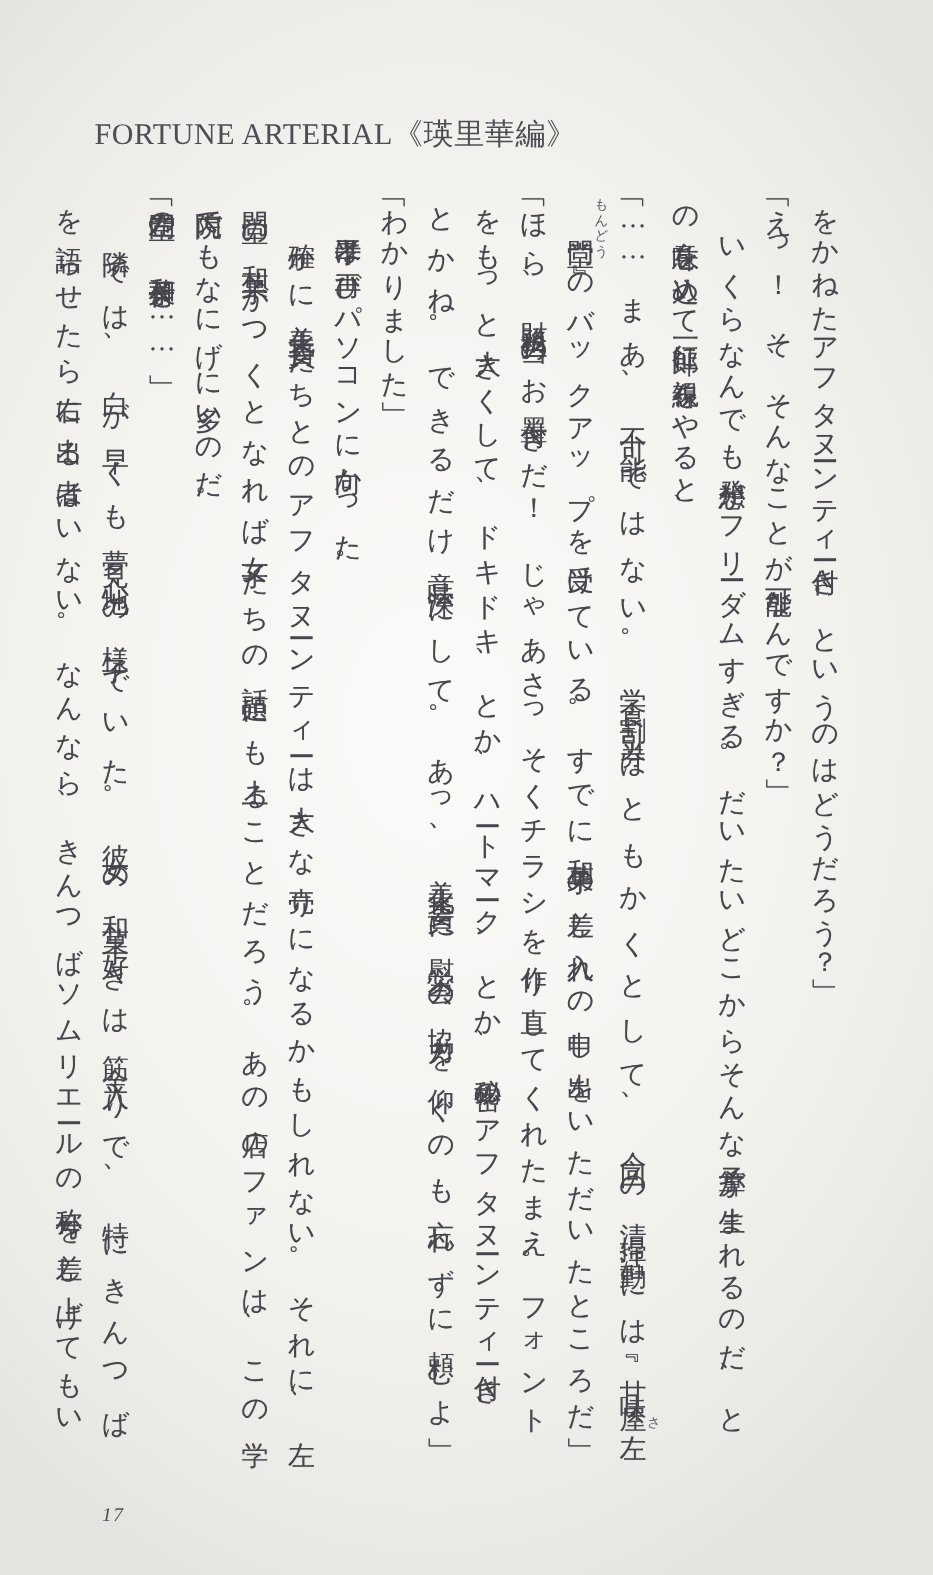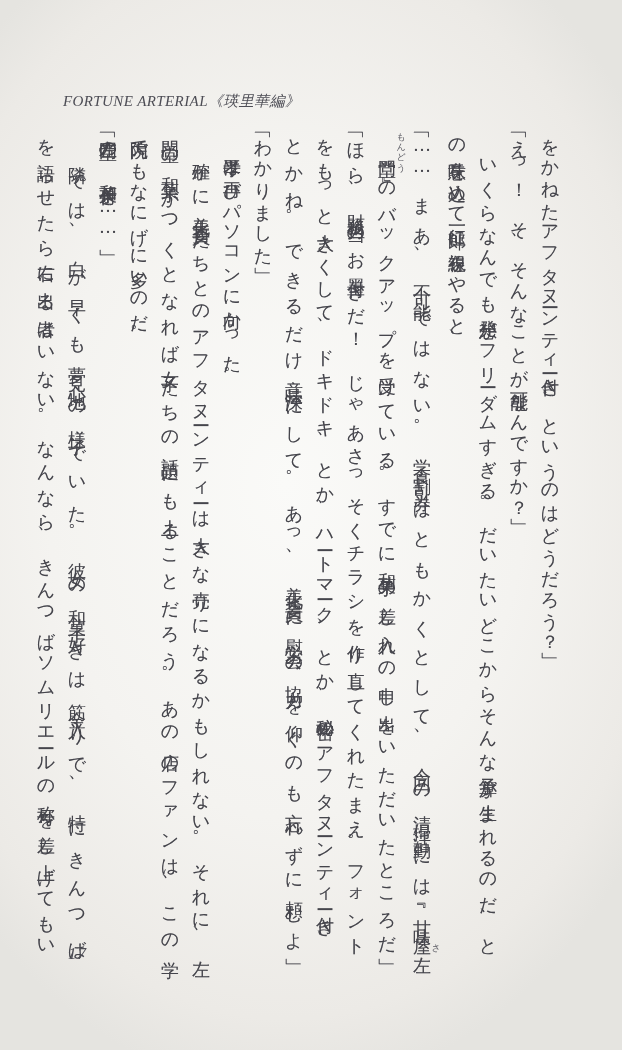--- a/index.html
+++ b/index.html
@@ -11,26 +11,25 @@
     height: 1050px;
     margin: 0 auto;
     overflow: hidden;
     background:
       radial-gradient(ellipse 70% 58% at 46% 46%, #fafaf8 0%, #f4f3f0 55%, #eceae6 88%, #e5e4e0 100%);
     font-family: "Liberation Serif", "DejaVu Serif", serif;
   }
 
   .running-header {
     position: absolute;
-    top: 92px;
+    top: 76px;
     left: 63px;
-    font-size: 15px;
+    font-size: 20px;
     letter-spacing: 0.4px;
     color: #4d4d55;
-    font-style: italic;
   }
 
   .text-block {
     position: absolute;
     top: 126px;
     right: 57px;
     height: 822px;
     writing-mode: vertical-rl;
     -webkit-writing-mode: vertical-rl;
     text-orientation: upright;
@@ -55,22 +54,22 @@
   rt {
     font-size: 9px;
     letter-spacing: 0;
     color: #5a5a62;
     text-shadow: none;
   }
 
   .page-number {
     position: absolute;
     left: 68px;
-    top: 944px;
-    font-size: 17px;
+    top: 1002px;
+    font-size: 13px;
     font-style: italic;
     letter-spacing: 1px;
     color: #4d4d55;
   }
 </style>
 </head>
 <body>
 
 <div class="page">
 

